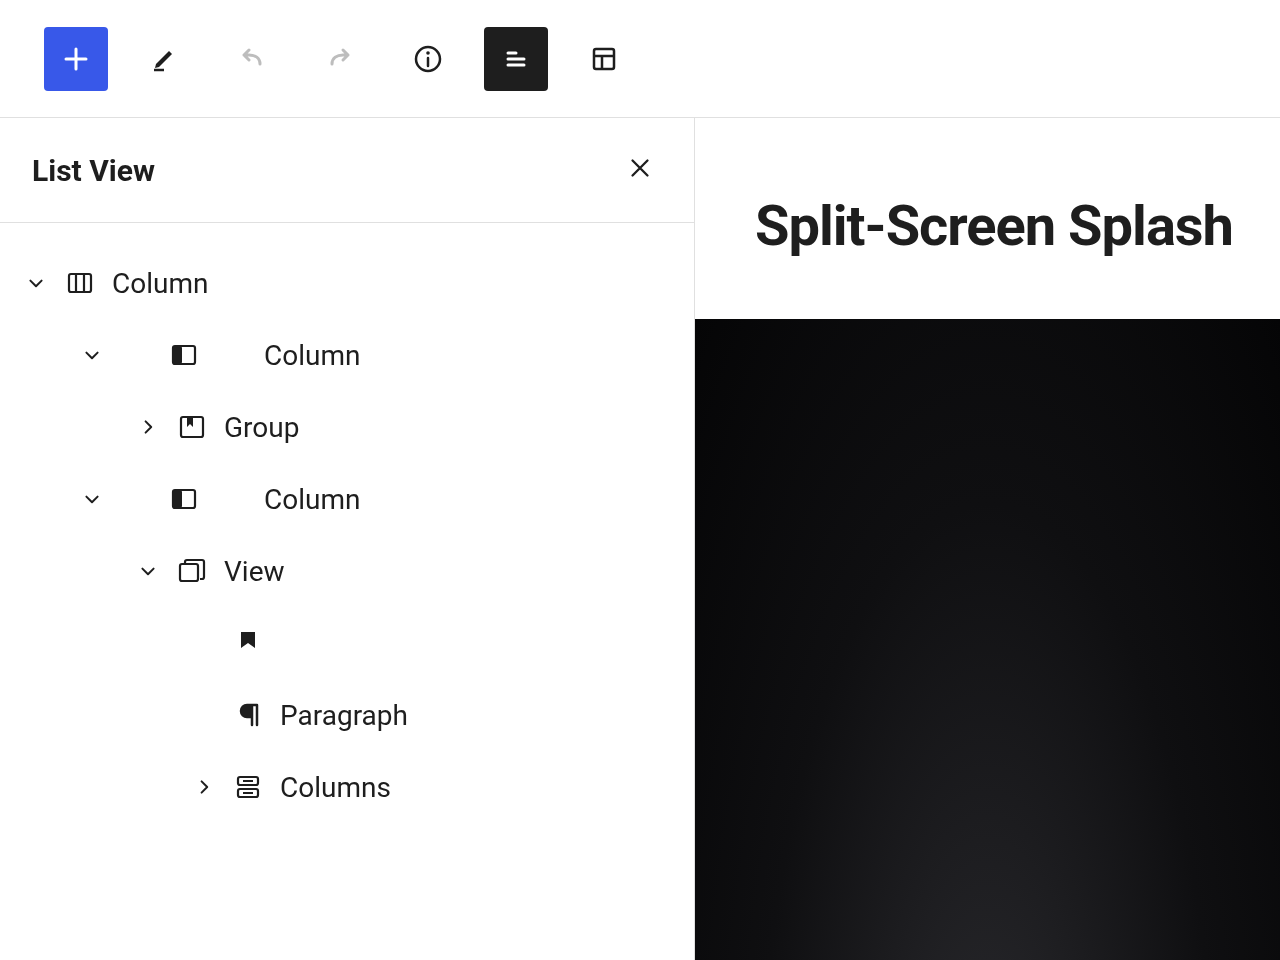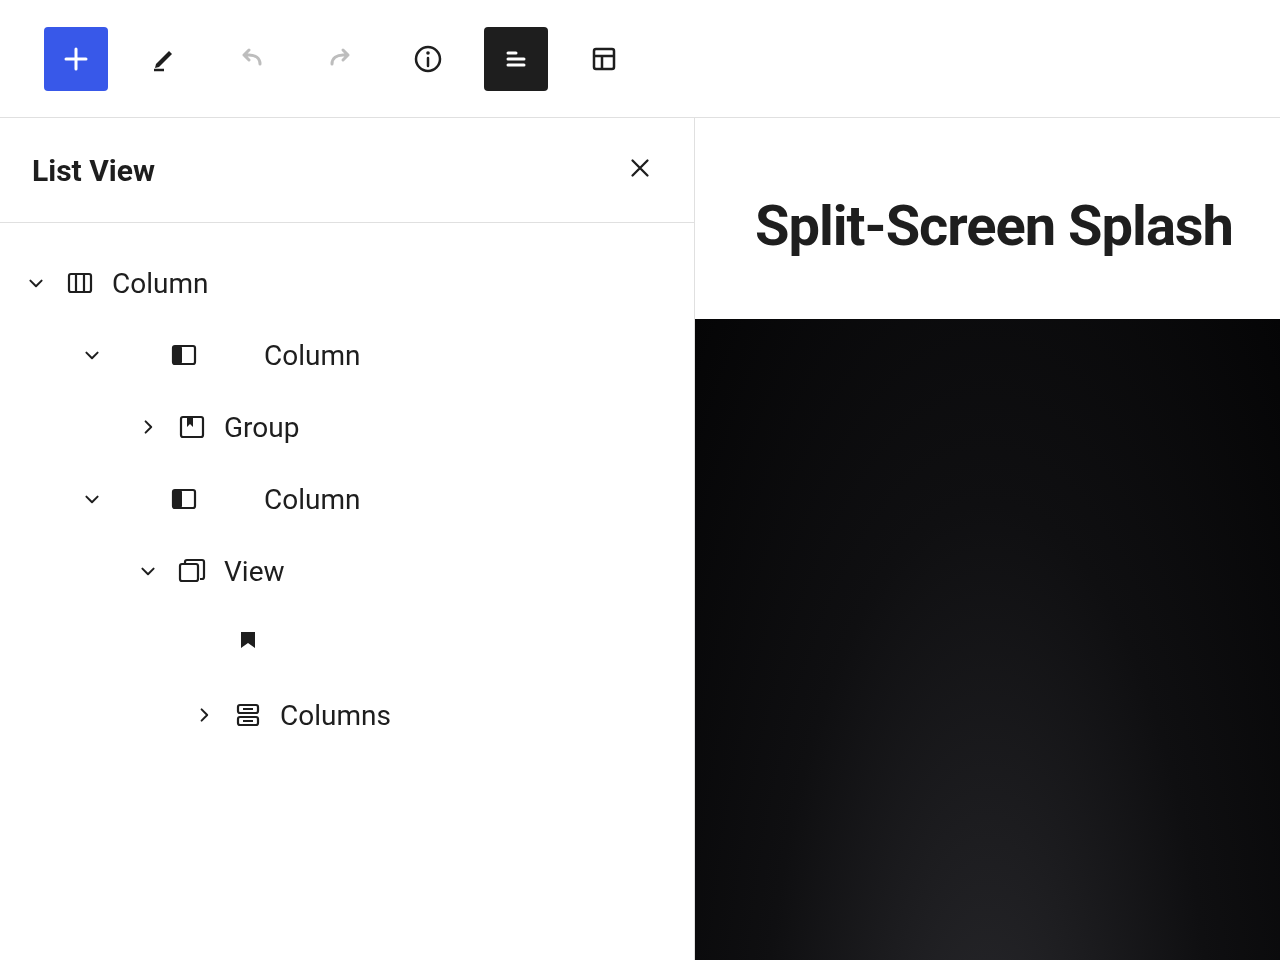--- a/index.html
+++ b/index.html
@@ -306,20 +306,29 @@
         </div>
         <div class="tree-row indent-3">
           <span class="chevron"></span>
           <span class="block-icon">
             <svg width="30" height="30" viewBox="0 0 30 30">
               <use href="#i-heading"></use>
             </svg>
           </span>
         </div>
         <div class="tree-row indent-3">
+          <span class="chevron"></span>
+          <span class="block-icon">
+            <svg width="30" height="30" viewBox="0 0 30 30">
+              <use href="#i-paragraph"></use>
+            </svg>
+          </span>
+          <span class="tree-label">Paragraph</span>
+        </div>
+        <div class="tree-row indent-3">
           <span class="chevron">
             <svg width="24" height="24" viewBox="0 0 30 30">
               <use href="#i-chev-right"></use>
             </svg>
           </span>
           <span class="block-icon">
             <svg width="30" height="30" viewBox="0 0 30 30">
               <use href="#i-buttons"></use>
             </svg>
           </span>

